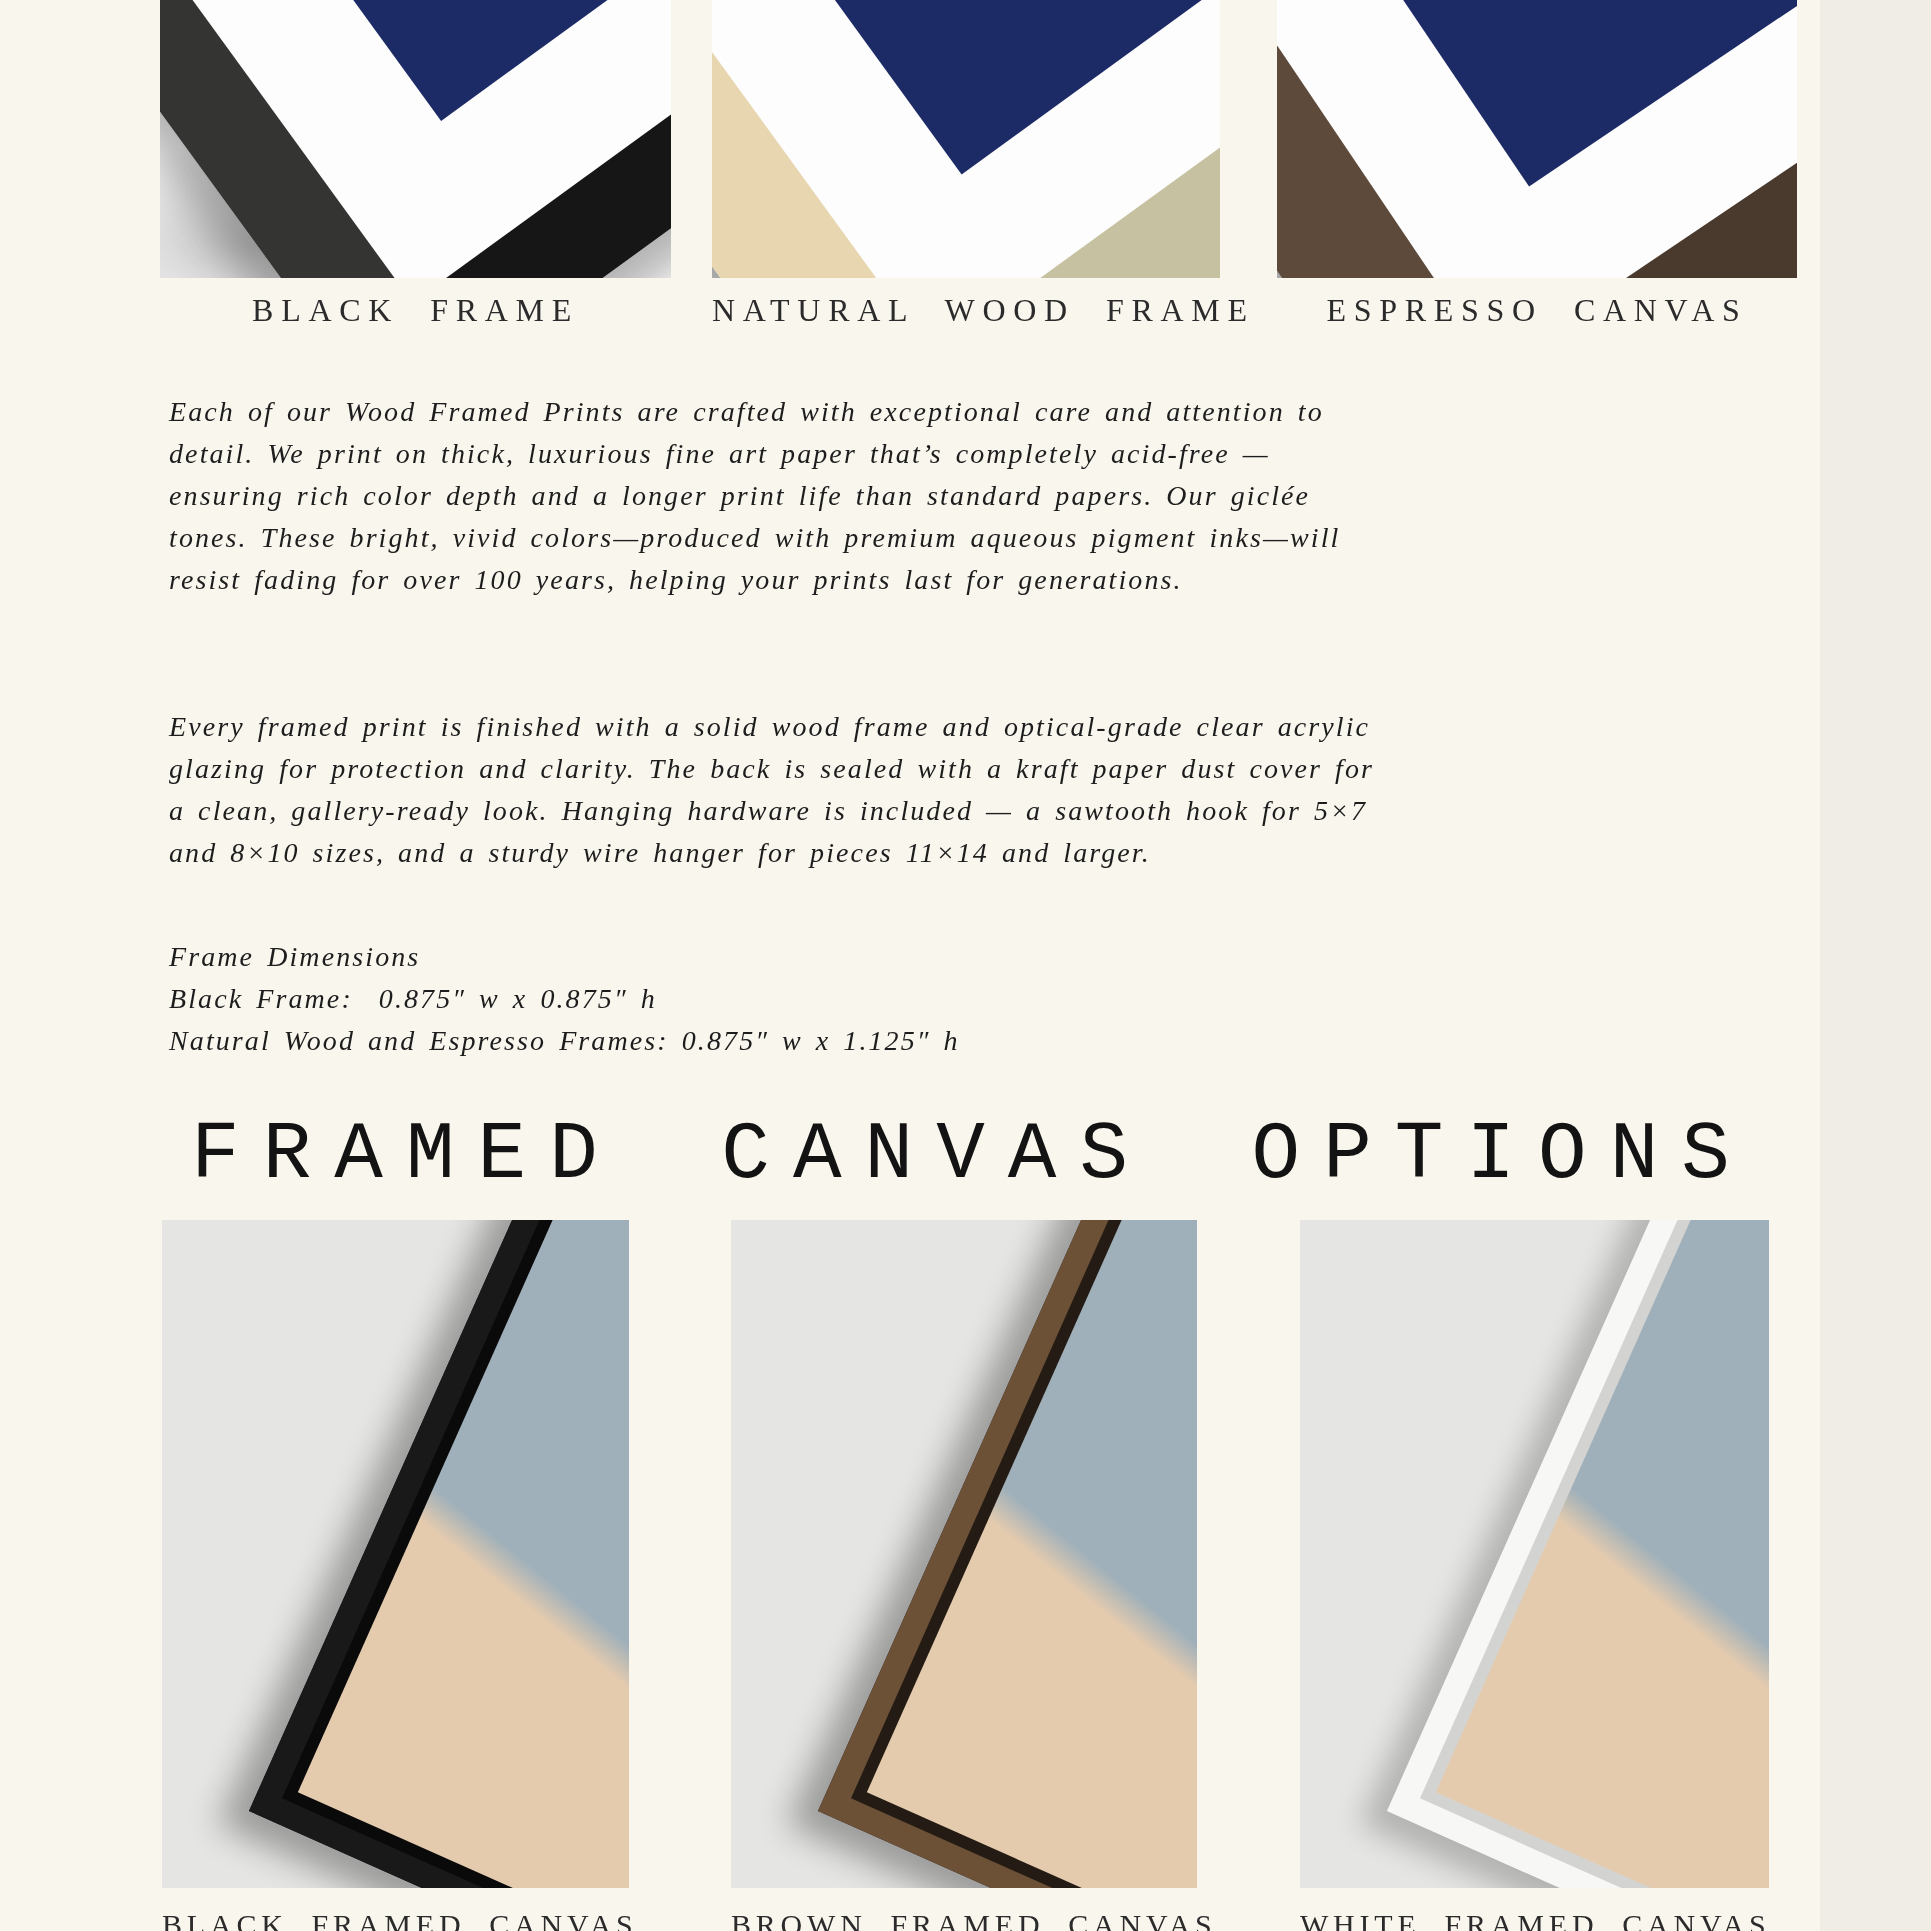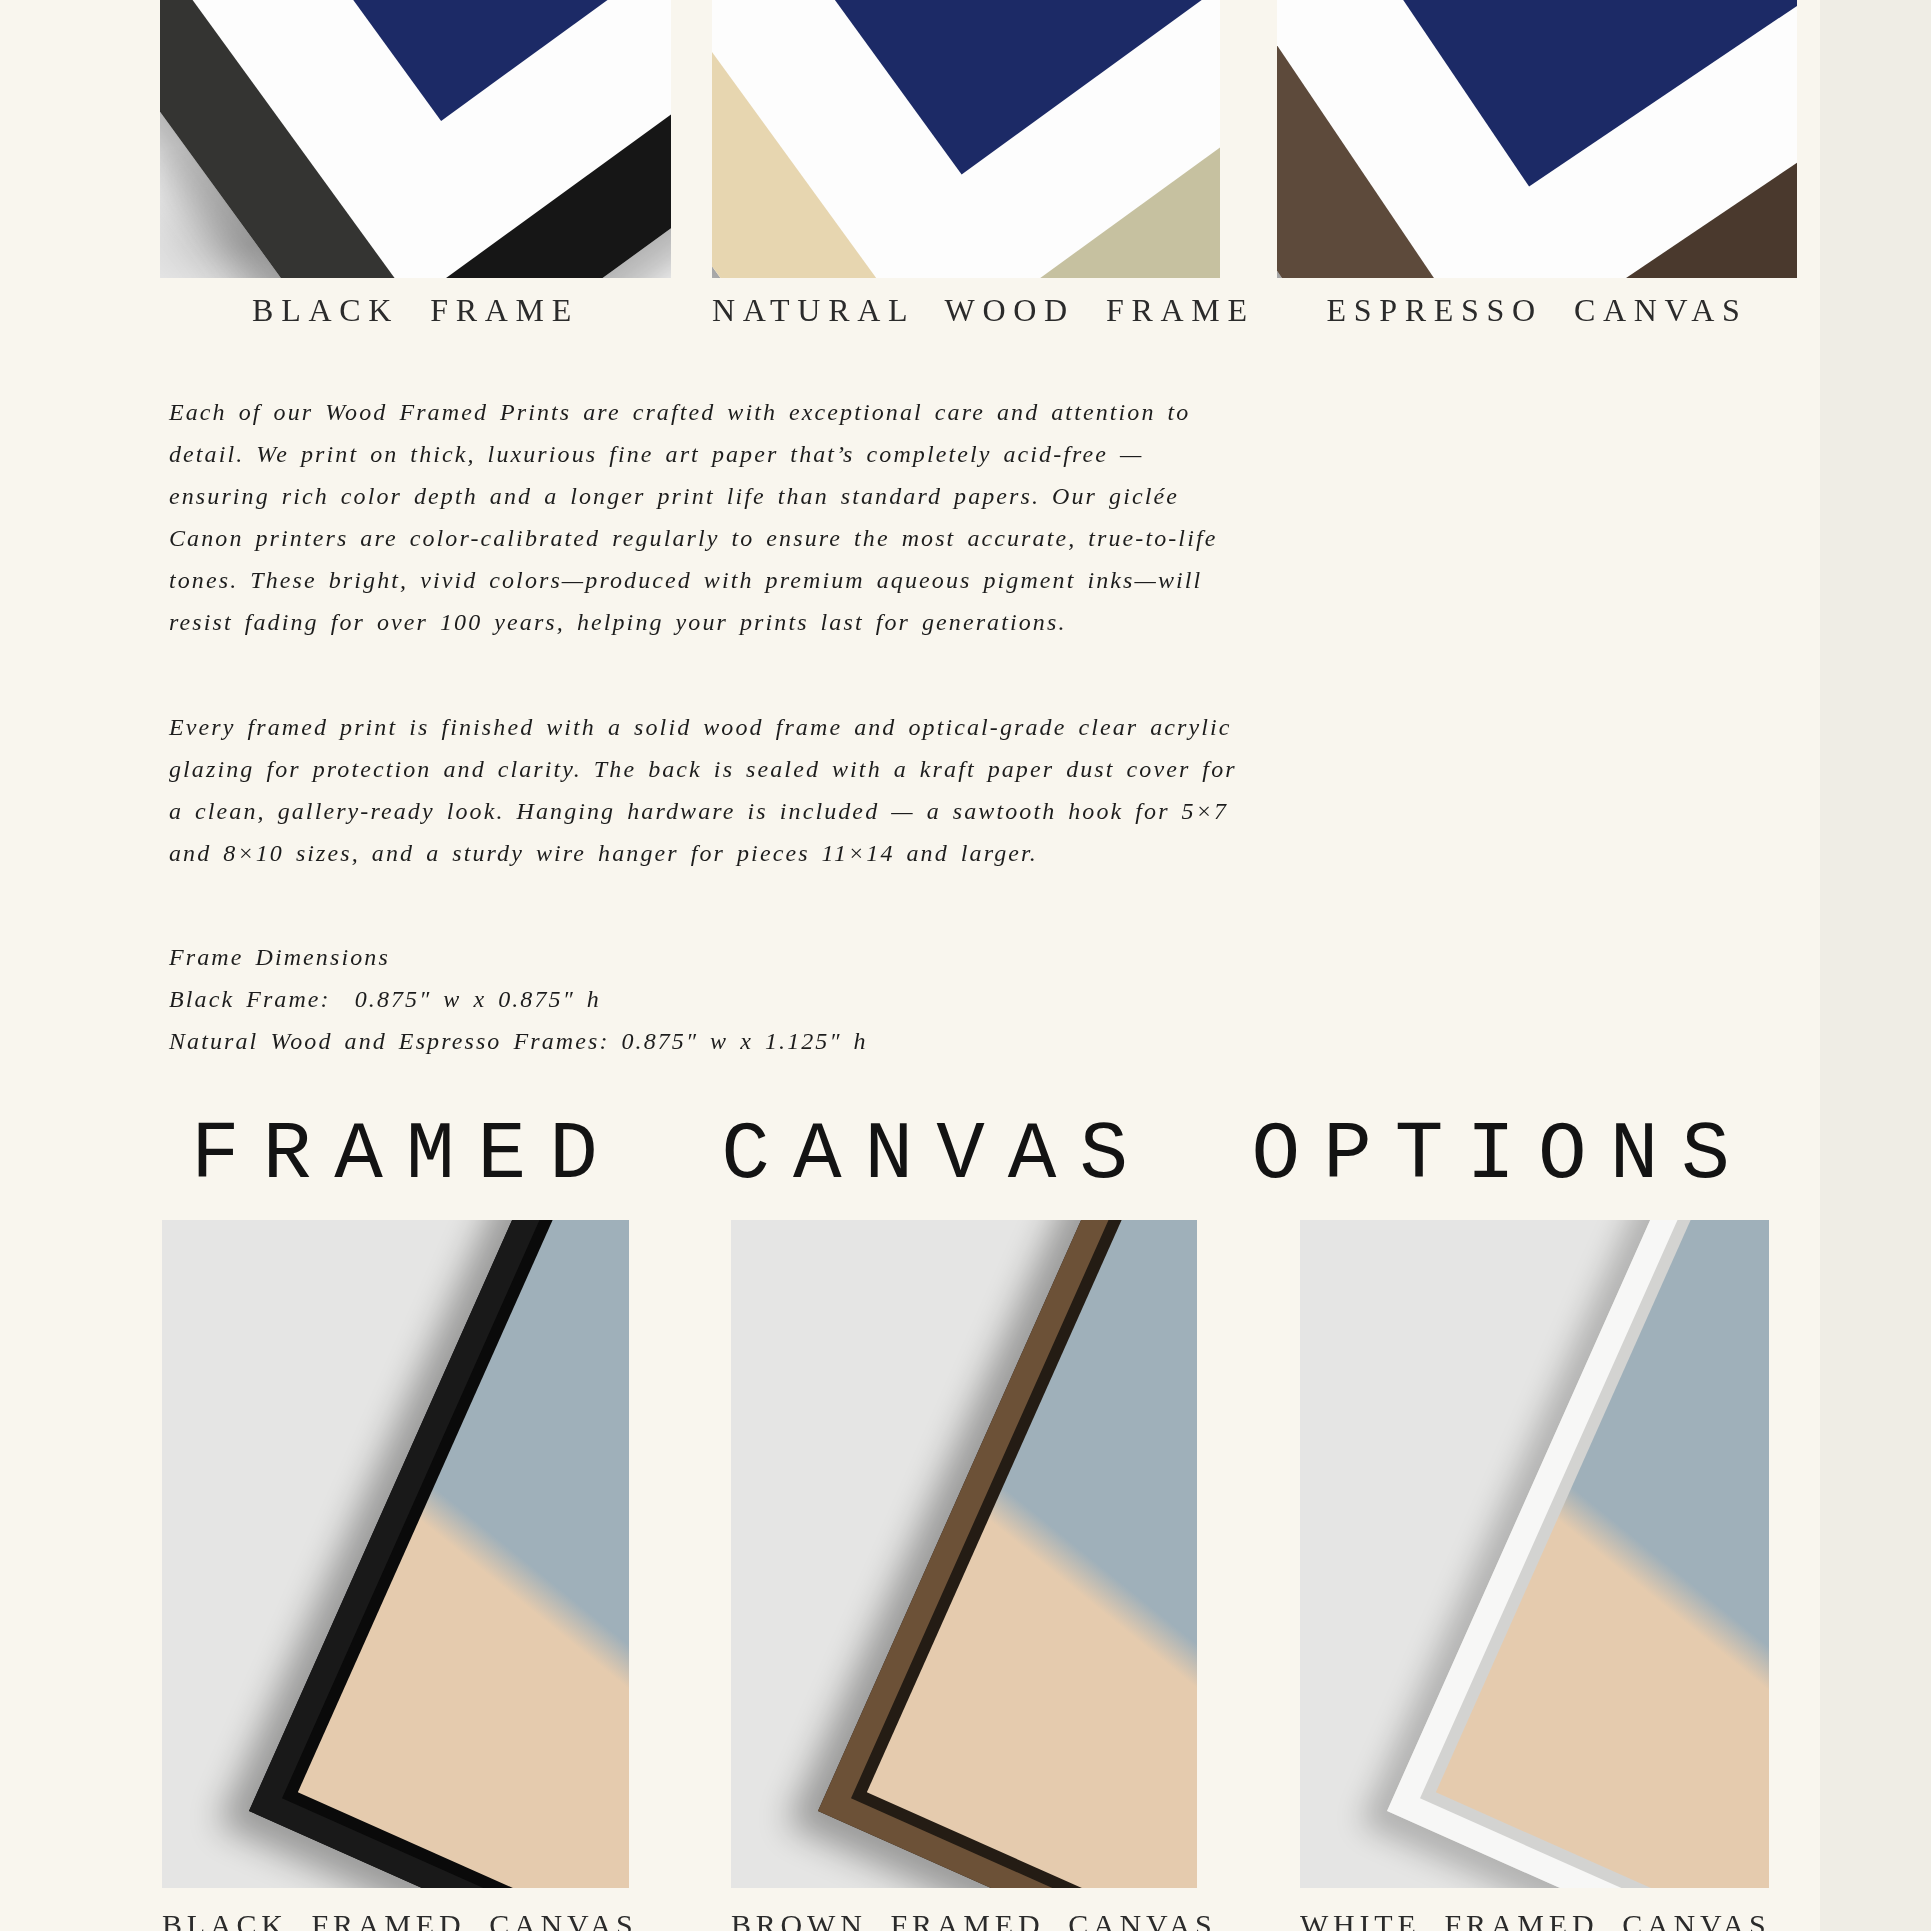--- a/index.html
+++ b/index.html
@@ -21,21 +21,21 @@
   #tp2 .fr-art{inset:130px;}
   #tp3 .fr-sq{left:183px;top:-676px;border:126px solid #555;transform:rotate(-34deg);}
   #tp3 .fr-art{inset:130px;}
 
   
   .cap-label{position:absolute;text-align:center;color:#2b2b2b;white-space:pre;}
   .top-label{top:292px;font-size:32px;letter-spacing:7.7px;word-spacing:15.4px;}
   .bottom-label{top:1908px;font-size:30px;letter-spacing:4.8px;word-spacing:11.6px;}
 
   
-  .copy{position:absolute;left:169px;font-style:italic;font-size:24px;
+  .copy{position:absolute;left:169px;font-style:italic;font-size:28px;
         letter-spacing:2.1px;word-spacing:3.9px;line-height:42px;color:#1d1d1d;}
   .copy .line{white-space:pre;}
   #dims{line-height:42px;}
 
   
   #canvas-heading{position:absolute;top:1110px;left:74px;width:1796px;text-align:center;
         font-size:81px;letter-spacing:23px;word-spacing:29px;color:#131313;white-space:pre;font-family:Liberation Mono, monospace;}
 
   
   .photo-canvas{position:absolute;top:1220px;height:668px;margin:0;overflow:hidden;
@@ -75,21 +75,20 @@
   </figure>
 
   <div class="cap-label top-label" style="left:160px;width:511px">BLACK FRAME</div>
   <div class="cap-label top-label" style="left:712px;width:508px">NATURAL WOOD FRAME</div>
   <div class="cap-label top-label" style="left:1277px;width:520px">ESPRESSO CANVAS</div>
 
   <div class="copy" style="top:391px">
     <div class="line">Each of our Wood Framed Prints are crafted with exceptional care and attention to</div>
     <div class="line">detail. We print on thick, luxurious fine art paper that’s completely acid-free —</div>
     <div class="line">ensuring rich color depth and a longer print life than standard papers. Our giclée</div>
-    <div class="line">Canon printers are color-calibrated regularly to ensure the most accurate, true-to-life</div>
     <div class="line">tones. These bright, vivid colors—produced with premium aqueous pigment inks—will</div>
     <div class="line">resist fading for over 100 years, helping your prints last for generations.</div>
   </div>
 
   <div class="copy" style="top:706px">
     <div class="line">Every framed print is finished with a solid wood frame and optical-grade clear acrylic</div>
     <div class="line">glazing for protection and clarity. The back is sealed with a kraft paper dust cover for</div>
     <div class="line">a clean, gallery-ready look. Hanging hardware is included — a sawtooth hook for 5×7</div>
     <div class="line">and 8×10 sizes, and a sturdy wire hanger for pieces 11×14 and larger.</div>
   </div>

